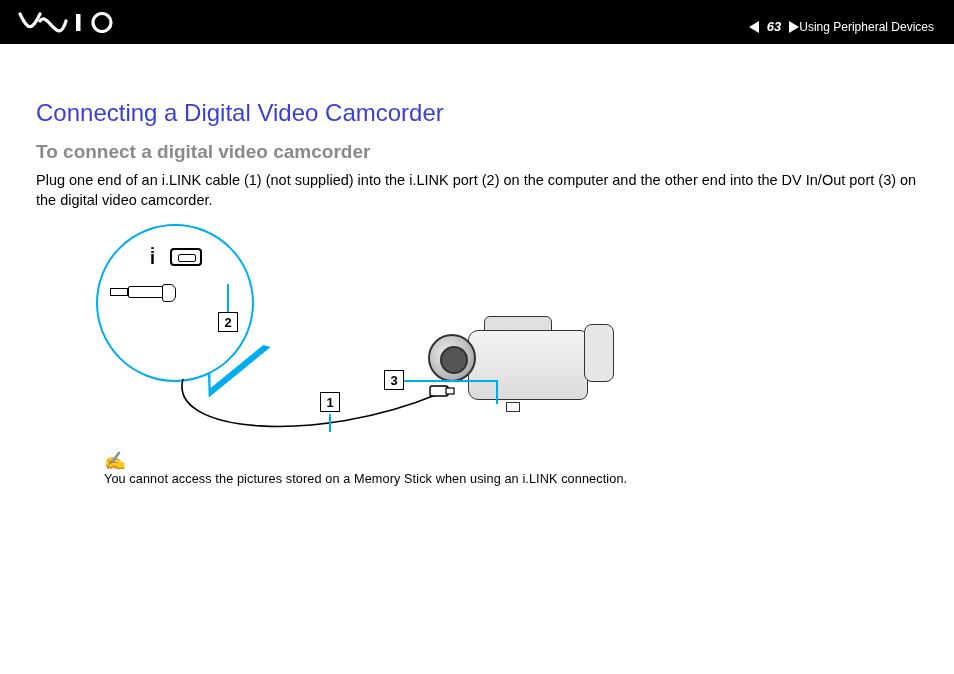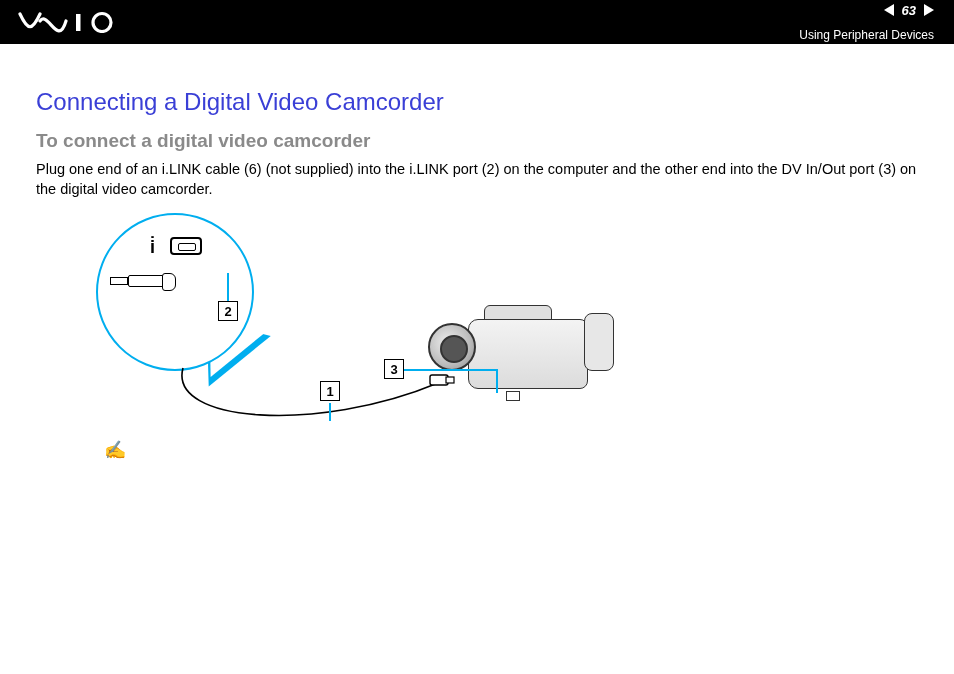--- a/index.html
+++ b/index.html
@@ -8,24 +8,24 @@
 
   
   .header-bar { height: 44px; background: #000; display: flex; align-items: center; justify-content: space-between; padding: 0 20px 0 18px; }
   .vaio-logo { color: #fff; display: flex; align-items: center; gap: 2px; }
   .nav-group { display: flex; align-items: center; gap: 6px; }
   .nav-arrow { width: 0; height: 0; display: inline-block; }
   .nav-arrow.left { border-top: 6px solid transparent; border-bottom: 6px solid transparent; border-right: 10px solid #fff; }
   .nav-arrow.right { border-top: 6px solid transparent; border-bottom: 6px solid transparent; border-left: 10px solid #fff; }
   .page-num { background: #000; color: #fff; font-style: italic; font-weight: bold; font-size: 13px; padding: 0 2px; }
   .section-name { color: #fff; font-weight: normal; font-size: 12px; margin-top: 10px; }
-  .header-right-col { display:flex; flex-direction:column; align-items:flex-end; gap:0;}
+  .header-right-col { display:flex; flex-direction:row; align-items:flex-end; gap:0;}
 
   
-  .content { padding: 44px 36px 0 36px; }
+  .content { padding: 55px 36px 0 36px; }
   h1.title { color: #3a3fd6; font-weight: 400; font-size: 24px; margin-bottom: 14px; }
   h2.subtitle { color: #8a8a8a; font-weight: 700; font-size: 19px; margin-bottom: 8px; }
   p.instruction { font-size: 14.5px; line-height: 1.35; font-family: Arial, sans-serif; }
 
   
   .diagram { position: relative; width: 560px; height: 220px; margin: 14px 0 6px 32px; }
 
   
   .callout-circle { position:absolute; left:28px; top:0; width:158px; height:158px; border:2.5px solid #00aeef; border-radius:50%; background:#fff; }
   .callout-inner { position:relative; width:100%; height:100%; }
@@ -83,21 +83,21 @@
       <span class="page-num">63</span>
       <span class="nav-arrow right"></span>
     </div>
     <div class="section-name">Using Peripheral Devices</div>
   </div>
 </div>
 
 <div class="content">
   <h1 class="title">Connecting a Digital Video Camcorder</h1>
   <h2 class="subtitle">To connect a digital video camcorder</h2>
-  <p class="instruction">Plug one end of an i.LINK cable (6) (not supplied) into the i.LINK port (2) on the computer and the other end into the DV In/Out port (3) on the digital video camcorder.</p>
+  <p class="instruction">Plug one end of an i.LINK cable (1) (not supplied) into the i.LINK port (2) on the computer and the other end into the DV In/Out port (3) on the digital video camcorder.</p>
 
   <div class="diagram">
 
     <div class="callout-tail"></div>
     <div class="callout-tail-inner"></div>
 
     <div class="callout-circle">
       <div class="callout-inner">
         <div class="ilink-icon">i̇</div>
         <div class="ilink-port"></div>
@@ -130,16 +130,17 @@
       <div class="cam-port"></div>
     </div>
 
     <div class="leader" style="left:336px; top:156px; width:94px; height:2px;"></div>
     <div class="leader" style="left:428px; top:156px; width:2px; height:24px;"></div>
     <div class="numbox" style="left:316px; top:146px;">3</div>
   </div>
 
   <div class="notes">
     <span class="note-icon">✍</span>
+    <p class="note-line">You cannot access the pictures stored on a Memory Stick when using an i.LINK connection.</p>
   </div>
 </div>
 
 </div>
 
 </body></html>

